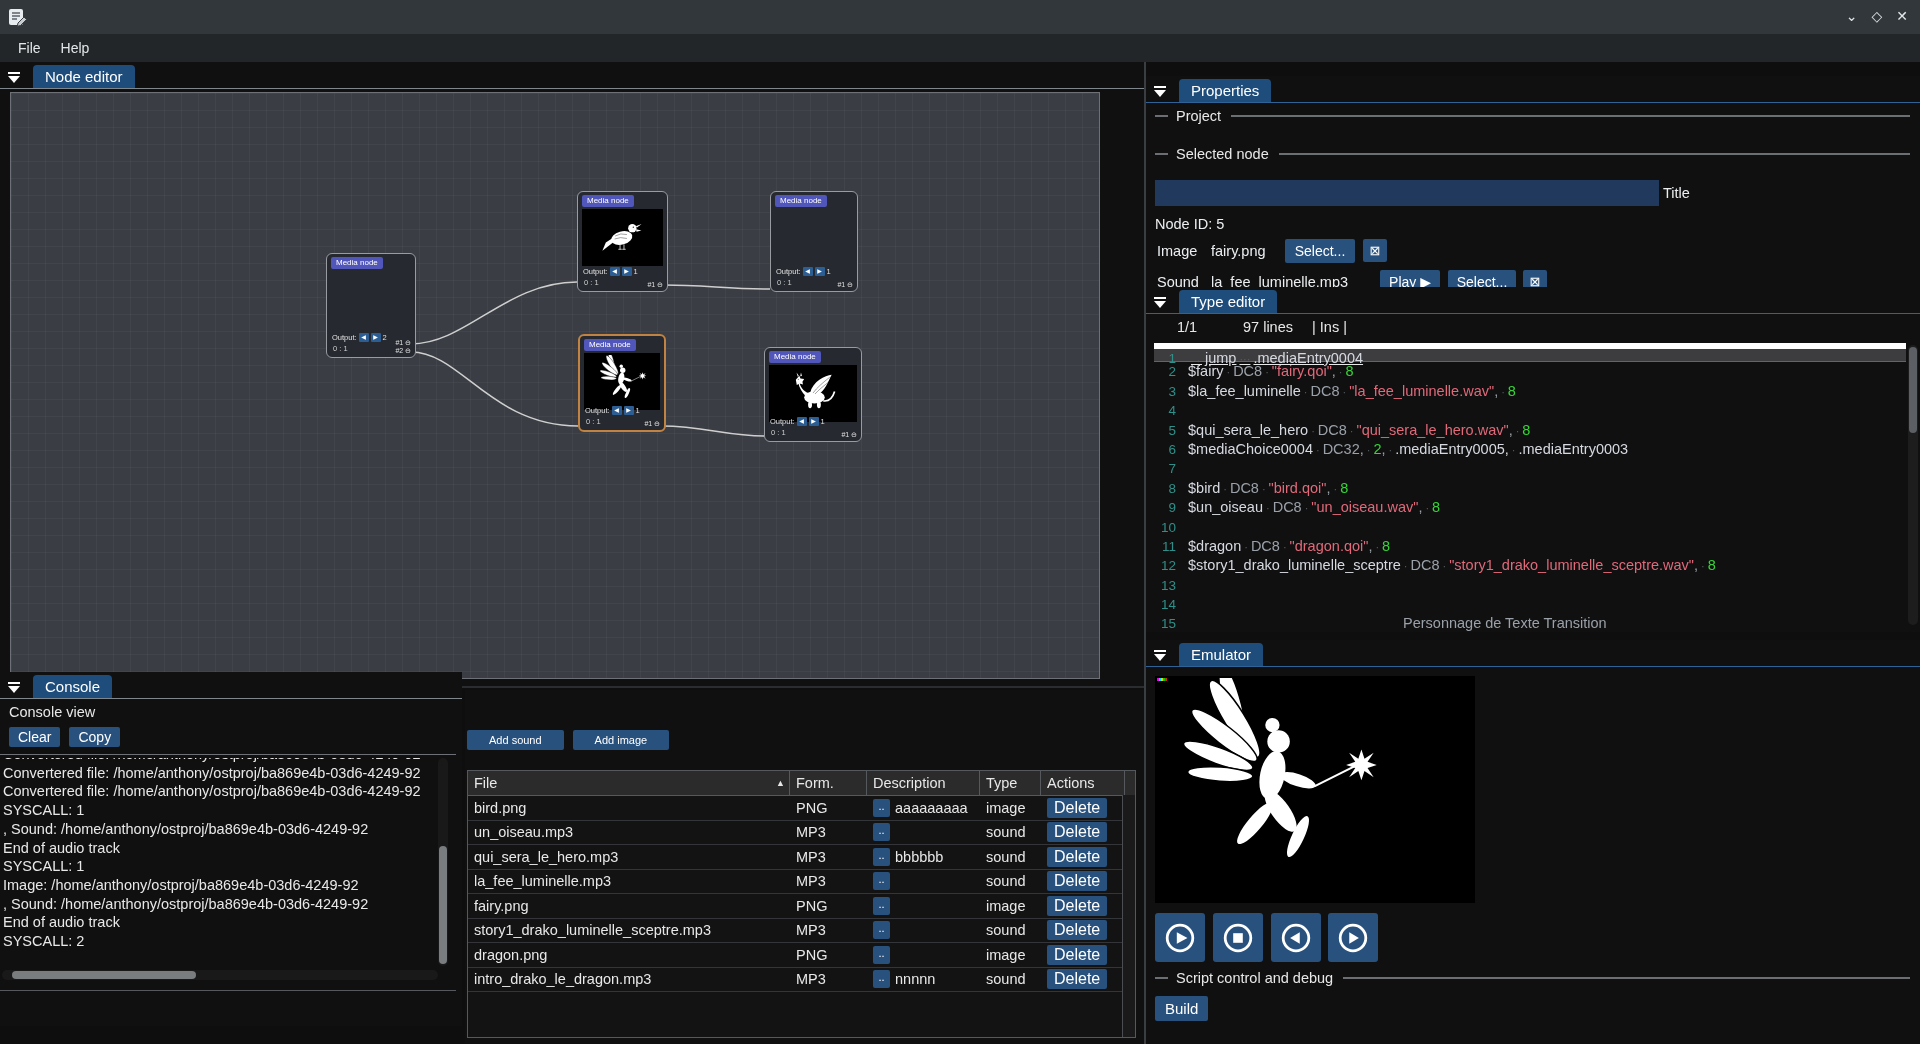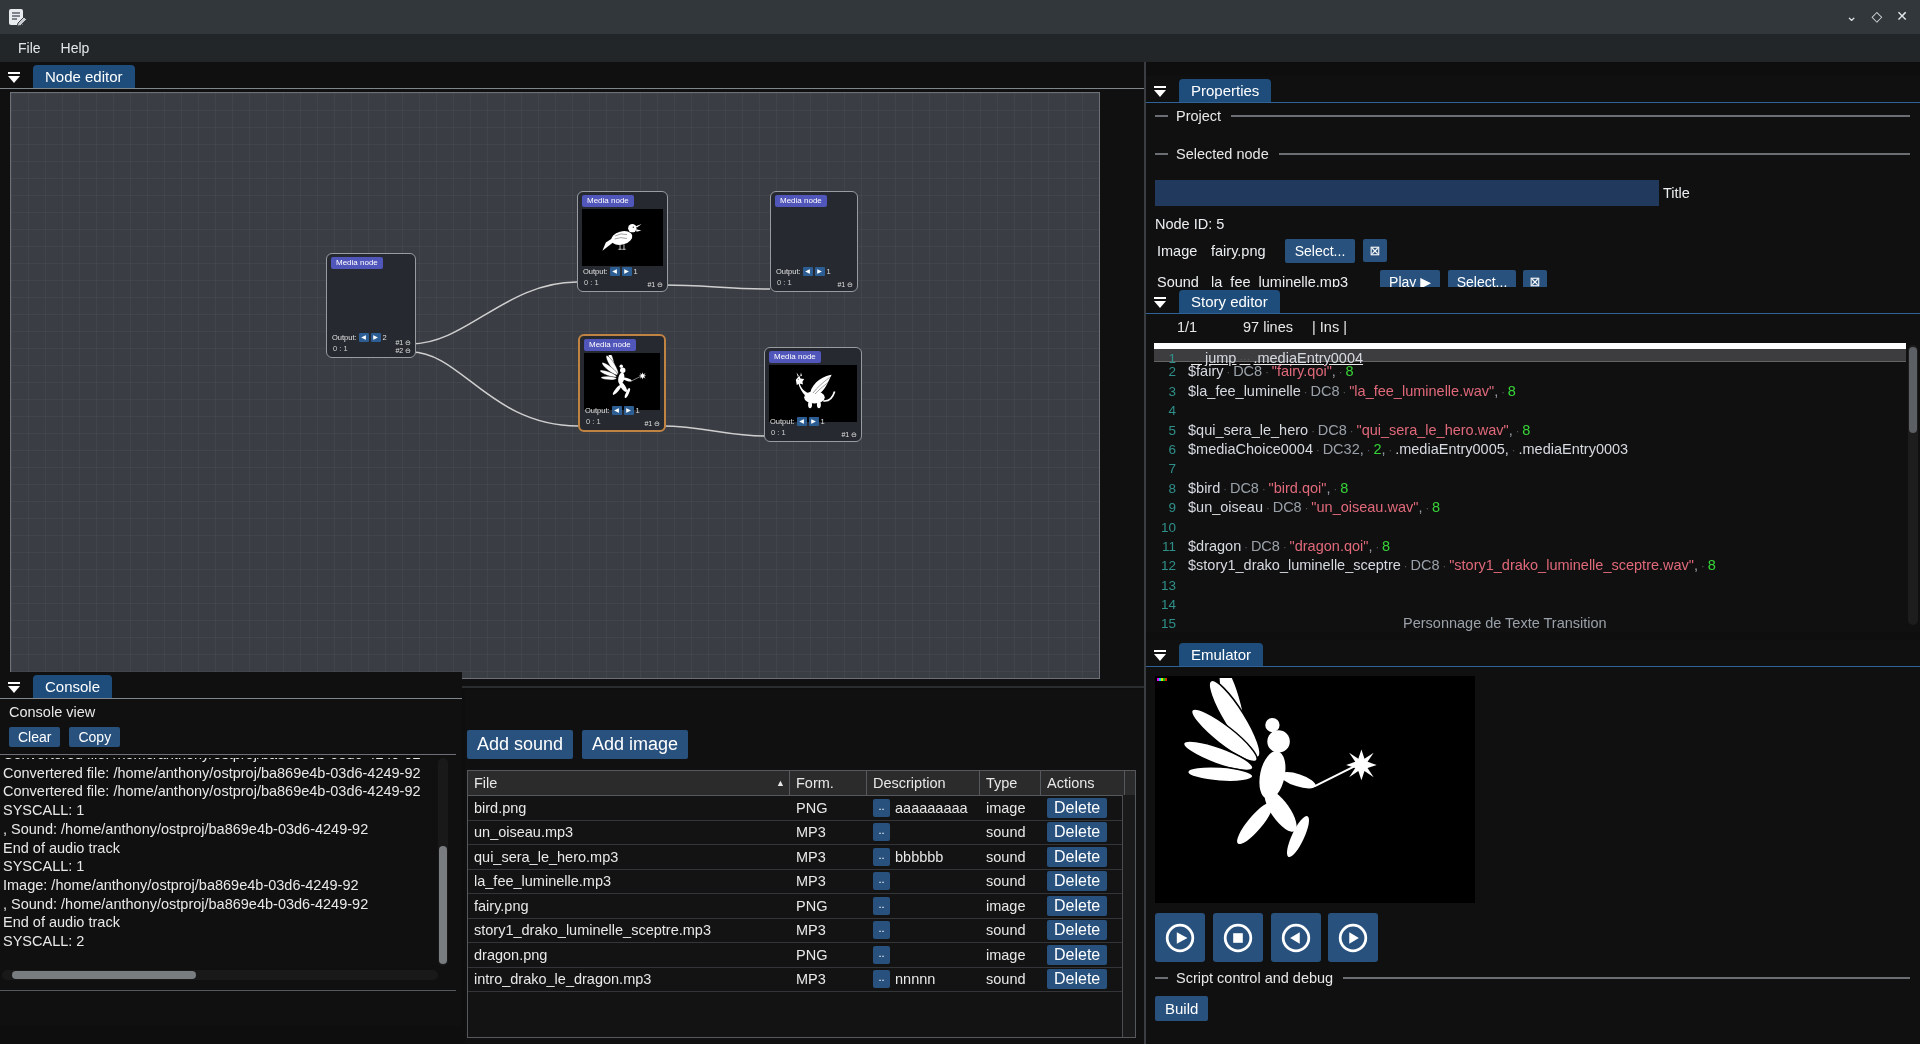--- a/index.html
+++ b/index.html
@@ -74,21 +74,21 @@
   .clog{position:absolute;left:3px;top:86px;width:434px;height:208px;overflow:hidden;font-size:14.5px;line-height:18.7px;}
   .clog-line{white-space:nowrap;}
   .clog-line.clip{margin-top:-13px;}
   .con-vscroll{position:absolute;left:438px;top:86px;width:10px;height:208px;background:#19191a;border-radius:5px;}
   .con-vscroll .thumb{position:absolute;left:1px;bottom:2px;width:8px;height:118px;background:#7a7d80;border-radius:4px;}
   .con-hscroll{position:absolute;left:2px;top:298px;width:436px;height:10px;background:#19191a;border-radius:5px;}
   .con-hscroll .thumb{position:absolute;left:10px;top:1px;width:184px;height:8px;background:#7a7d80;border-radius:4px;}
   .cdiv2{position:absolute;left:0;top:318px;width:456px;height:1px;background:#55595d;}
   
   .rbtns{position:absolute;left:2px;top:40px;display:flex;gap:9px;}
-  .rbtns .btn{font-size:18px;padding:4px 10px;}
+  .rbtns .btn{font-size:11px;padding:4px 22px;}
   .rtable{position:absolute;left:2px;top:80px;width:669px;height:268px;border:1px solid #55595d;box-sizing:border-box;background:#131314;}
   .rhead{display:flex;height:24px;background:#2b2b2c;border-bottom:1px solid #55595d;font-size:14.5px;align-items:center;}
   .rhead .cell{border-right:1px solid #55595d;height:100%;display:flex;align-items:center;padding-left:6px;box-sizing:border-box;}
   .rrow{display:flex;height:23.5px;border-bottom:1px solid #333538;font-size:14.5px;}
   .rrow .cell{height:100%;display:flex;align-items:center;padding-left:6px;box-sizing:border-box;overflow:hidden;white-space:nowrap;}
   .sortarrow{margin-left:auto;margin-right:4px;font-size:9px;}
   .descbtn{width:17px;height:18px;background:#28517d;color:#fff;font-size:11px;line-height:15px;
            text-align:center;border-radius:2px;margin-right:5px;flex:none;}
   .delbtn{font-size:16px;padding:1px 7px;}
   .rtrack{position:absolute;right:0;top:24px;bottom:0;width:12px;border-left:1px solid #4a4e52;background:#1a1a1b;}
@@ -469,21 +469,21 @@
   <span class="btn" style="position:absolute;left:302px;top:194px;width:68px;height:24px">Select...</span>
   <span class="btn sqbtn" style="position:absolute;left:377px;top:194px">⊠</span>
 </section>
 
 <section class="panel" id="code-editor" style="left:1146px;top:287px;width:774px;height:345px">
   <div class="phead">
     <span class="collapse">
         <span class="cbar"></span>
         <span class="ctri"></span>
       </span>
-    <span class="ptab">Story editor</span>
+    <span class="ptab">Type editor</span>
   </div>
   <span class="cstatus" style="left:31px">1/1</span>
   <span class="cstatus" style="left:97px">97 lines</span>
   <span class="cstatus" style="left:166px">| Ins |</span>
   <div class="codelines" id="code-lines">
       <div class="cline cur"><span class="lnum">1</span><span class="ltext"><span class="c-ws">→</span><span class="c-id">jump</span><span class="c-ws">···</span><span class="c-id">.mediaEntry0004</span></span></div>
       <div class="cline"><span class="lnum">2</span><span class="ltext"><span class="c-id">$fairy</span><span class="c-ws">·</span><span class="c-kw">DC8</span><span class="c-ws">·</span><span class="c-str">"fairy.qoi"</span><span class="c-kw">,</span><span class="c-ws">·</span><span class="c-num">8</span></span></div>
       <div class="cline"><span class="lnum">3</span><span class="ltext"><span class="c-id">$la_fee_luminelle</span><span class="c-ws">·</span><span class="c-kw">DC8</span><span class="c-ws">·</span><span class="c-str">"la_fee_luminelle.wav"</span><span class="c-kw">,</span><span class="c-ws">·</span><span class="c-num">8</span></span></div>
       <div class="cline"><span class="lnum">4</span><span class="ltext"></span></div>
       <div class="cline"><span class="lnum">5</span><span class="ltext"><span class="c-id">$qui_sera_le_hero</span><span class="c-ws">·</span><span class="c-kw">DC8</span><span class="c-ws">·</span><span class="c-str">"qui_sera_le_hero.wav"</span><span class="c-kw">,</span><span class="c-ws">·</span><span class="c-num">8</span></span></div>

